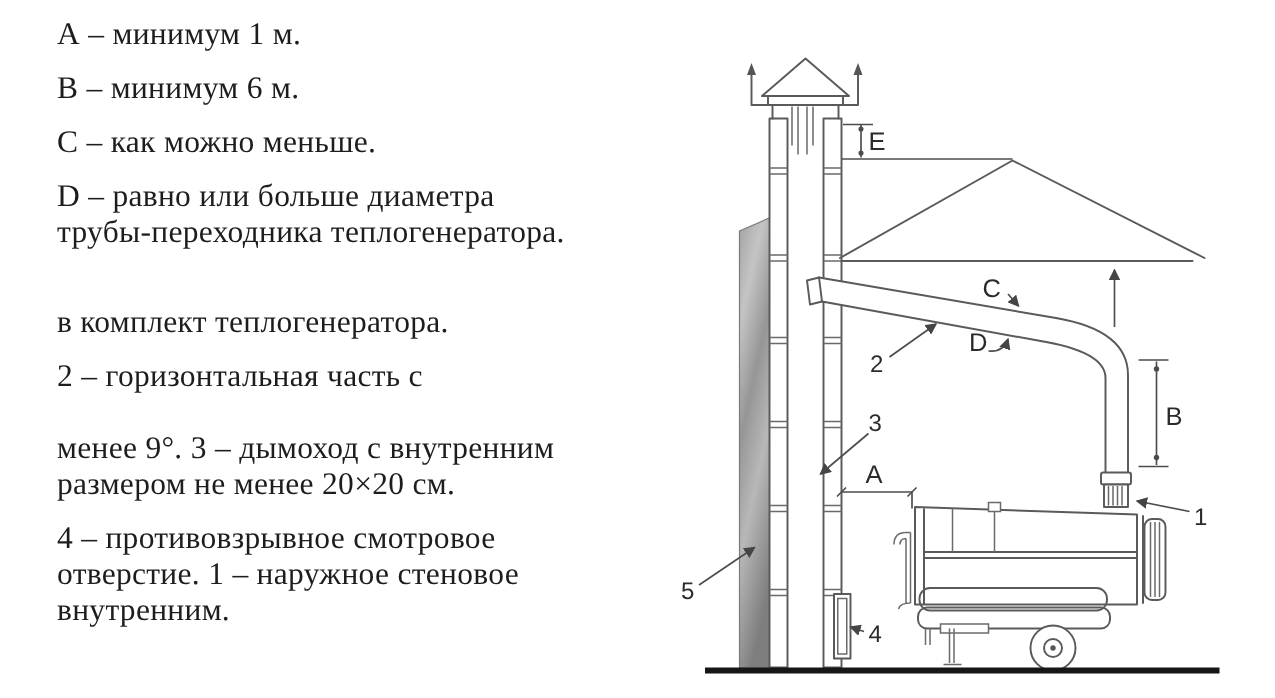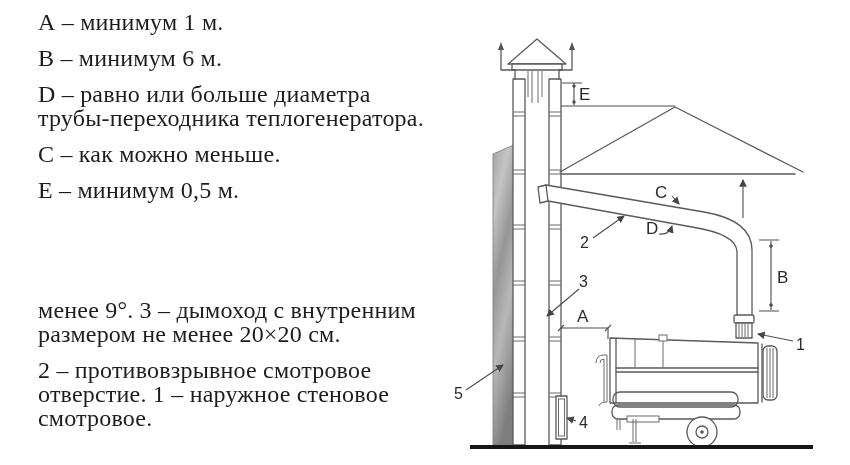--- a/index.html
+++ b/index.html
@@ -1,54 +1,54 @@
 <!DOCTYPE html>
 <html><head>
 <meta charset="utf-8">
 <style>
   html,body{margin:0;padding:0;background:#ffffff;}
   body{width:850px;height:465px;position:relative;overflow:hidden;
        font-family:"Liberation Serif", serif;}
   .legend{position:absolute;left:38px;top:10px;width:412px;color:#1d1d1d;
-          font-size:24px;line-height:24px;letter-spacing:0.2px;}
+          font-size:21px;line-height:24px;letter-spacing:0.2px;}
   .legend p{margin:0 0 12px 0;padding:0;}
   .legend .ln{white-space:nowrap;}
   .diagram{position:absolute;left:0;top:0;width:850px;height:465px;}
   svg text{font-family:"Liberation Sans", sans-serif;fill:#2b2b2b;font-size:17px;}
   svg text.num{font-size:16px;}
   .stroke{stroke:#5a5a5a;stroke-width:1.3;fill:none;stroke-linecap:round;stroke-linejoin:round;}
   .thin{stroke:#6a6a6a;stroke-width:1;fill:none;}
   .white{fill:#ffffff;}
   .dim{stroke:#4c4c4c;stroke-width:1.1;fill:none;}
 </style>
 </head>
 <body>
 
 <div class="legend">
   <p><span class="ln">А – минимум 1 м.</span></p>
   <p><span class="ln">В – минимум 6 м.</span></p>
+  <p><span class="ln">С – как можно меньше.</span></p>
   <p>
     <span class="ln">D – равно или больше диаметра</span><br>
     <span class="ln">трубы-переходника теплогенератора.</span>
   </p>
-  <p><span class="ln">С – как можно меньше.</span></p>
-  <p><span class="ln">Е – минимум 0,5 м.</span></p>
   <p>
     <br>
+    <span class="ln">в комплект теплогенератора.</span>
   </p>
   <p>
-    <br>
+    <span class="ln">2 – горизонтальная часть с</span><br>
     <br>
     <span class="ln">менее 9°. 3 – дымоход с внутренним</span><br>
     <span class="ln">размером не менее 20×20 см.</span>
   </p>
   <p>
-    <span class="ln">2 – противовзрывное смотровое</span><br>
+    <span class="ln">4 – противовзрывное смотровое</span><br>
     <span class="ln">отверстие. 1 – наружное стеновое</span><br>
-    <span class="ln">смотровое.</span>
+    <span class="ln">внутренним.</span>
   </p>
 </div>
 
 <svg class="diagram" viewBox="0 0 850 465" xmlns="http://www.w3.org/2000/svg">
   <defs>
     <linearGradient id="wallGrad" x1="0" y1="0" x2="0.35" y2="1">
       <stop offset="0" stop-color="#a3a3a3"></stop>
       <stop offset="0.22" stop-color="#c4c4c4"></stop>
       <stop offset="0.45" stop-color="#969696"></stop>
       <stop offset="0.68" stop-color="#b8b8b8"></stop>

